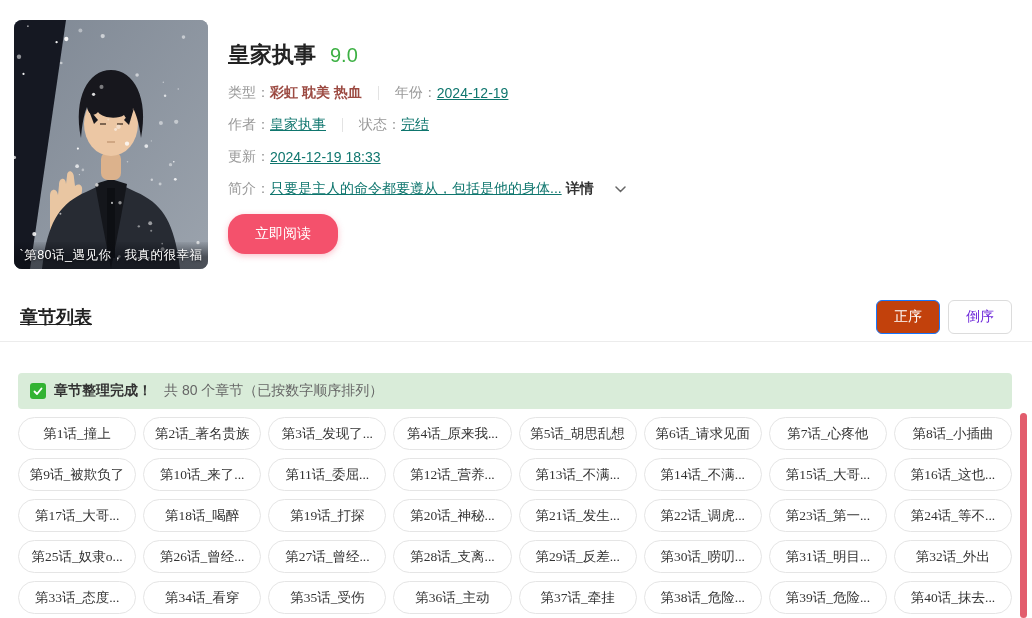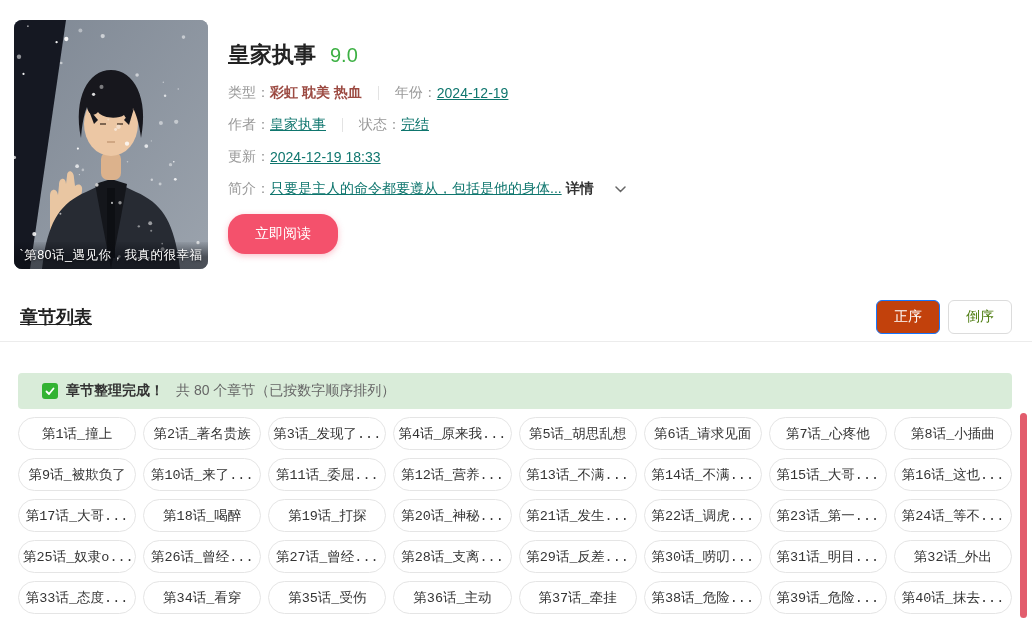--- a/index.html
+++ b/index.html
@@ -41,46 +41,46 @@
 
   
   .list-header {
     display:flex; align-items:center; justify-content:space-between;
     padding:0 20px; height:50px; border-bottom:1px solid #ececec; margin-top:2px;
   }
   .list-header h2 { font-size:18px; font-weight:700; color:#222;text-decoration:underline; }
   .sort-buttons { display:flex; gap:8px; }
   .sort {
     height:34px; min-width:62px; padding:0 17px; font-size:14px; font-family:inherit;
-    border-radius:6px; cursor:pointer; background:#fff; border:1px solid #dcdcdc; color:#4d7c0f;
+    border-radius:6px; cursor:pointer; background:#fff; border:1px solid #dcdcdc; color:#6d28d9;
   }
   .sort.active { background:#c2410c; border-color:#1677ff; color:#fff; }
 
   
   .notice {
     margin:31px 20px 0 18px; height:36px; border-radius:4px;
     background:#d9ecd9; display:flex; align-items:center; gap:8px;
-    padding:0 24px; font-size:14px; color:#666;
+    padding:0 12px; font-size:14px; color:#666;
   }
   .check {
     width:16px; height:16px; border-radius:3px; background:#33b333;
     display:inline-flex; align-items:center; justify-content:center; flex:0 0 auto;
   }
   .check svg { width:10px; height:10px; }
   .notice strong { color:#333; font-weight:700; margin-right:4px; }
 
   
   .grid {
     margin:8px 20px 0 18px;
     display:grid; grid-template-columns:repeat(8,1fr);
     column-gap:7px; row-gap:8px;
   }
   .chip {
     height:33px; border-radius:17px; border:1px solid #e5e5e5; background:#fff;
-    color:#333; font-size:13.5px; font-family:Liberation Mono, monospace; cursor:pointer;
+    color:#333; font-size:13.5px; font-family:Liberation Serif, serif; cursor:pointer;
     white-space:nowrap; overflow:hidden; text-overflow:clip; padding:0 4px;
   }
 
   
   .scrollbar-thumb {
     position:absolute; right:5px; top:413px; width:7px; height:205px;
     background:#e25d6d; border-radius:4px;
   }
 </style>
 </head>

